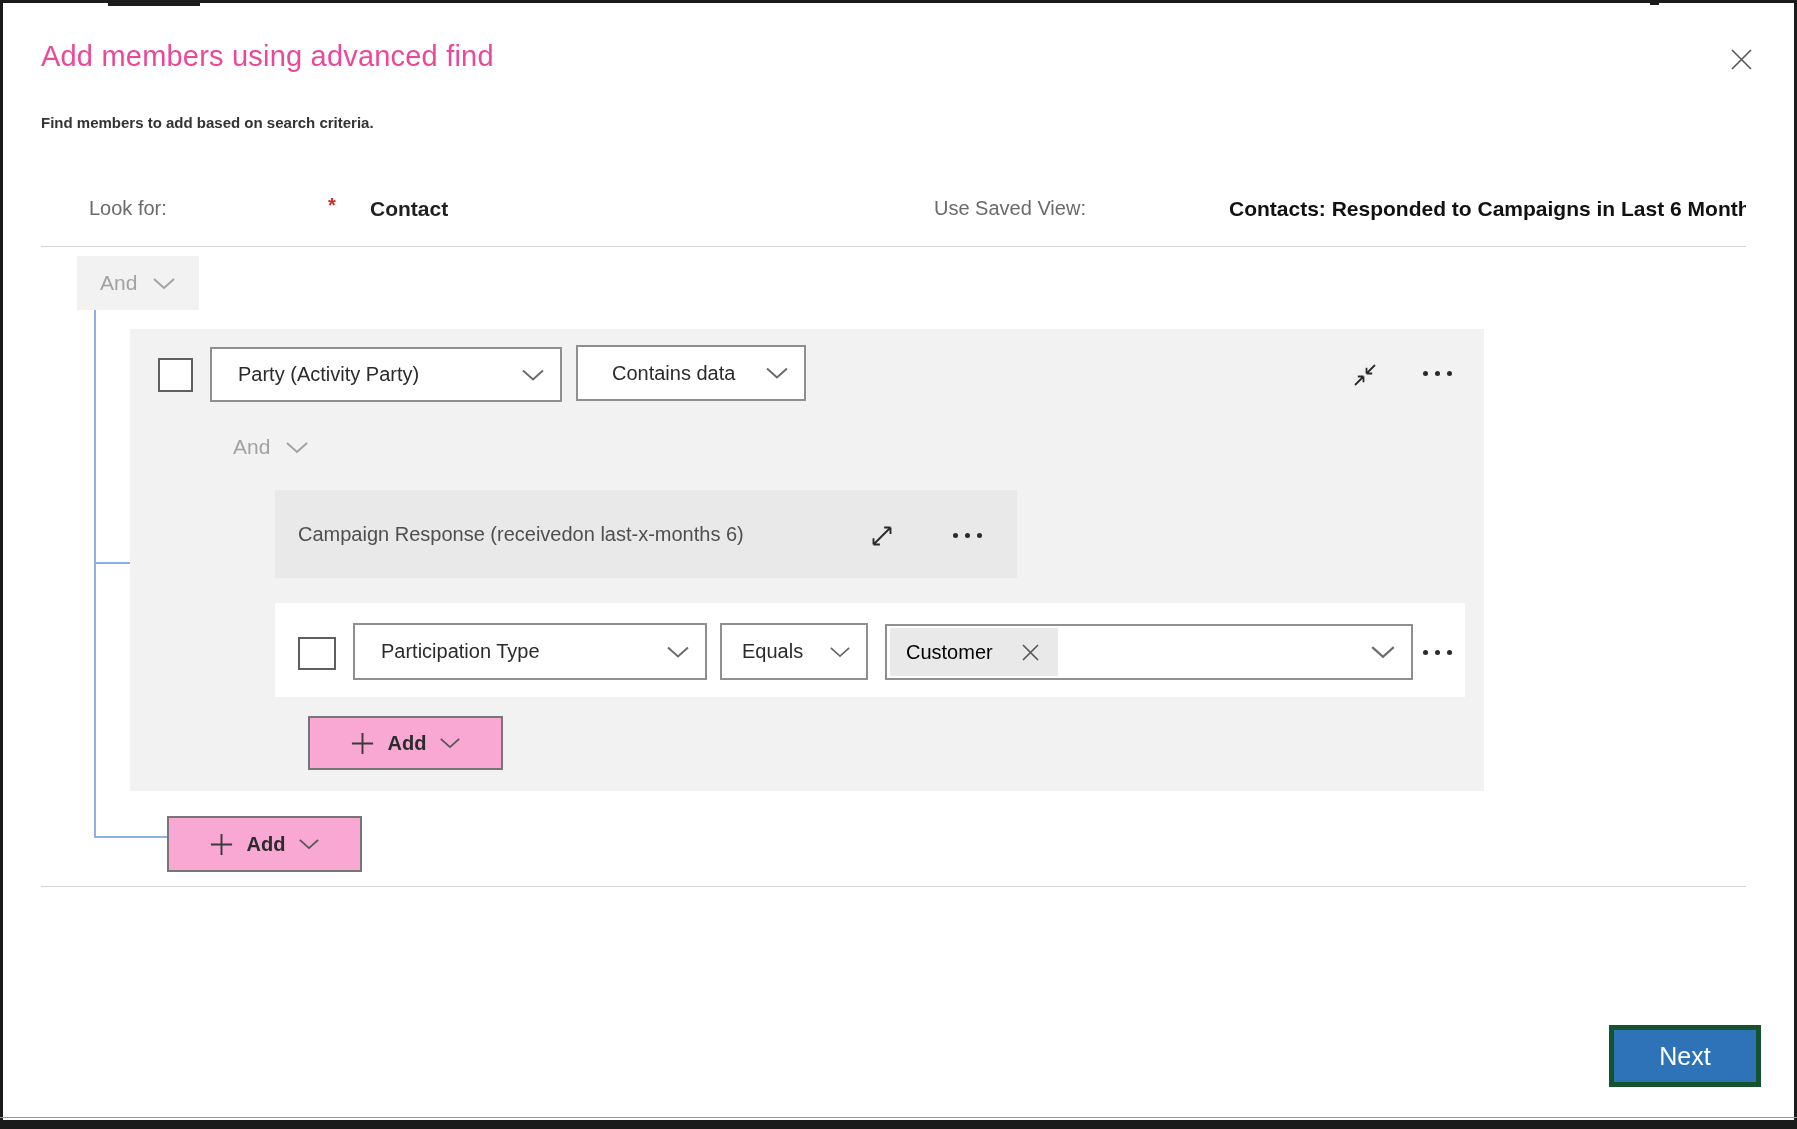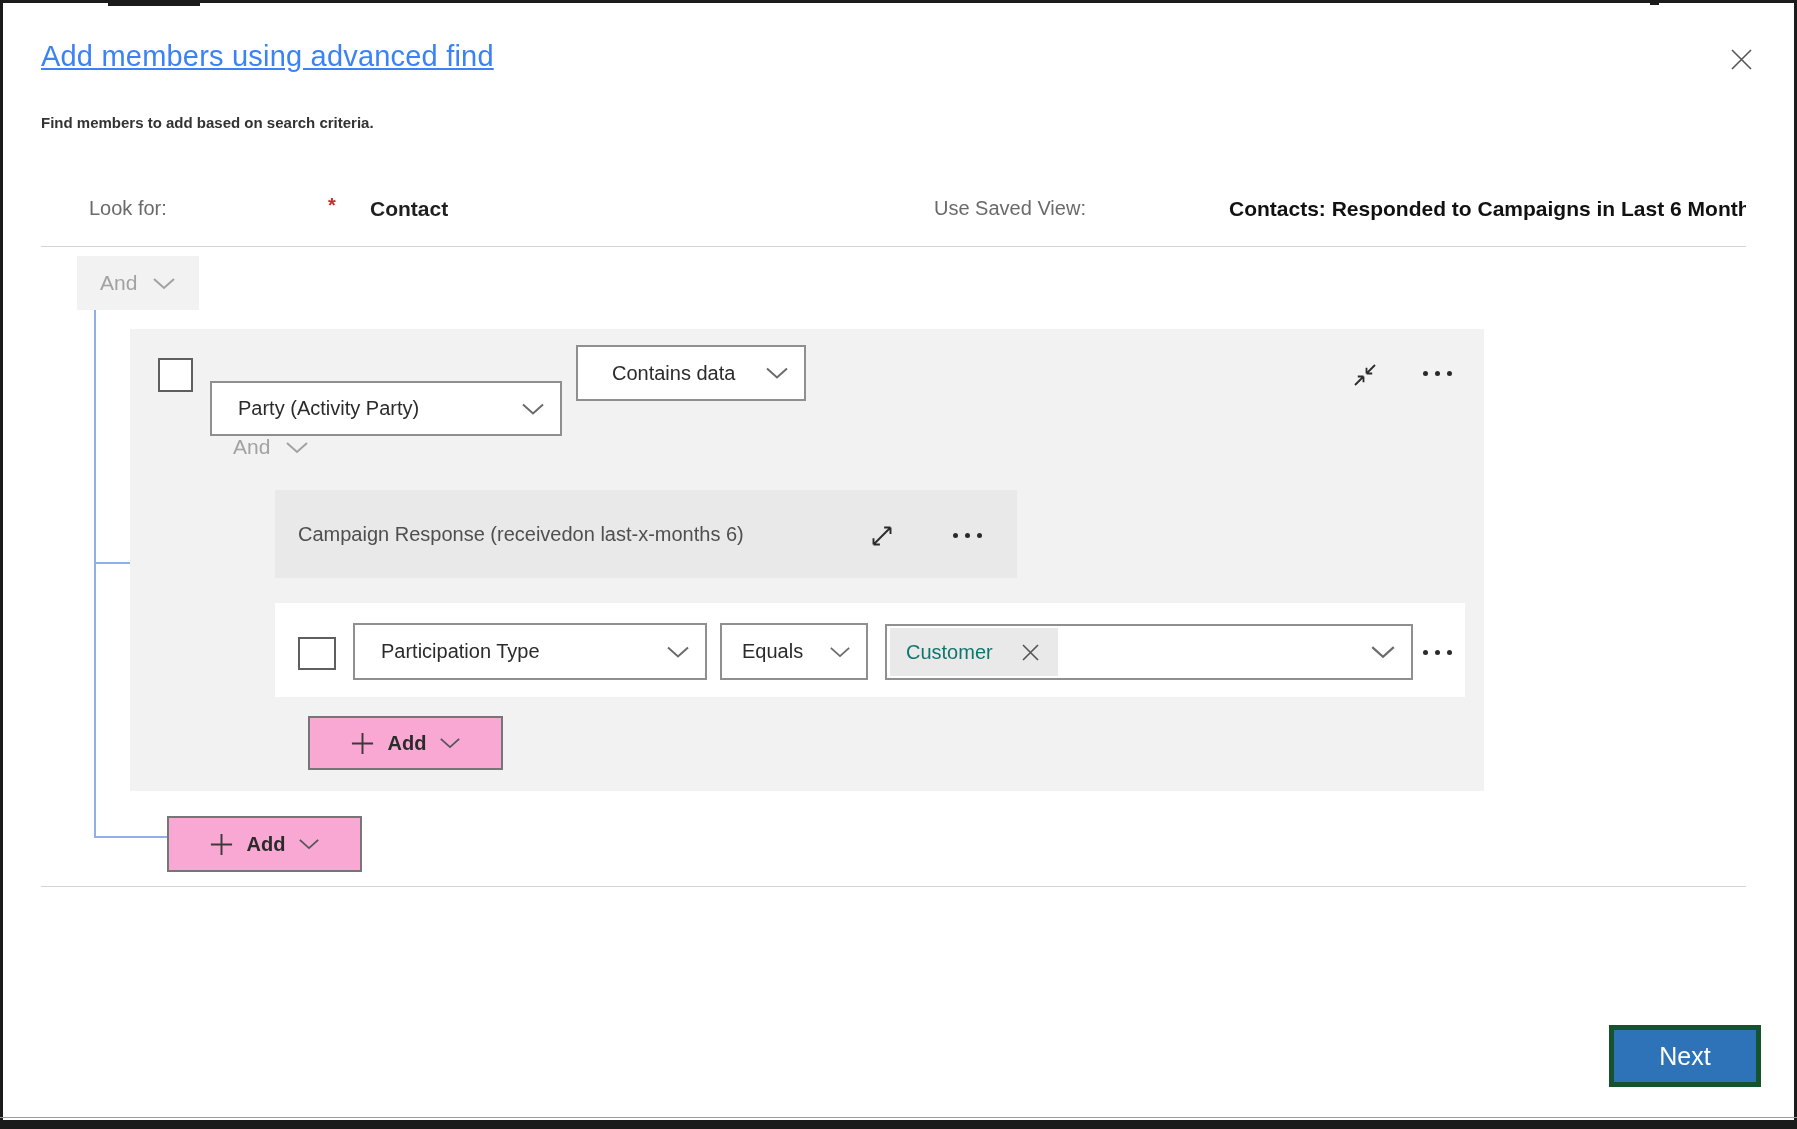--- a/index.html
+++ b/index.html
@@ -8,21 +8,21 @@
     font-family:"Liberation Sans","DejaVu Sans",sans-serif;
     background:#ffffff; position:relative; overflow:hidden;
     -webkit-font-smoothing:antialiased;
   }
   #stage { position:absolute; inset:0; width:1797px; height:1129px; background:#fff; }
 
   
   .win-edge { position:absolute; background:#1b1b1b; }
 
   
-  .dlg-title { position:absolute; left:41px; top:40px; font-size:29px; font-weight:400; color:#3b82f6; letter-spacing:.2px;text-decoration:underline; }
+  .dlg-title { position:absolute; left:41px; top:40px; font-size:29px; font-weight:400; color:#ec4899; letter-spacing:.2px; }
   .dlg-sub   { position:absolute; left:41px; top:114px; font-size:15px; font-weight:700; color:#333;text-align:center; }
   .close-btn { position:absolute; left:1722px; top:40px; width:38px; height:38px; display:flex; align-items:center; justify-content:center; cursor:pointer; background:transparent; border:none; }
 
   .lbl-gray { font-size:20px; color:#6a6a6a; }
   .look-for-lbl { position:absolute; left:89px; top:197px; }
   .req-star { position:absolute; left:328px; top:194px; color:#cc2a2a; font-size:20px; font-weight:700; }
   .look-for-val { position:absolute; left:370px; top:197px; font-size:21px; font-weight:700; color:#1f1f1f; cursor:pointer; }
   .saved-view-lbl { position:absolute; left:934px; top:197px; }
   .saved-view-val { position:absolute; left:1229px; top:197px; width:517px; font-size:21px; font-weight:700; color:#111;
                     white-space:nowrap; overflow:hidden; cursor:pointer; }
@@ -56,21 +56,21 @@
 
   
   .related-row { position:absolute; left:275px; top:490px; width:742px; height:88px; background:#e9e9e9; display:flex; align-items:center; }
   .related-row .rel-txt { font-size:20px; color:#4f4f4f; padding-left:23px; white-space:nowrap; }
 
   
   .cond-row { position:absolute; left:275px; top:603px; width:1190px; height:94px; background:#ffffff; }
 
   .combo { position:absolute; left:610px; top:21px; width:528px; height:56px; background:#fff; border:2px solid #8f8f8f; display:flex; align-items:center; cursor:text; }
   .value-tag { display:flex; align-items:center; margin-left:3px; height:48px; background:#e9e9e9; padding:0 18px 0 16px; gap:28px; }
-  .value-tag .tag-txt { font-size:20px; color:#0f766e; }
+  .value-tag .tag-txt { font-size:20px; color:#000000; }
   .combo .combo-chev { position:absolute; right:15px; top:50%; transform:translateY(-50%); display:flex; cursor:pointer; }
 
   
   .add-btn { position:absolute; background:#f9a8d4; border:2px solid #767676; display:flex; align-items:center; justify-content:center; gap:13px; cursor:pointer; }
   .add-btn .add-txt { font-size:20px; font-weight:700; color:#2b2b2b; }
   .add-inner { left:308px; top:716px; width:195px; height:54px; }
   .add-outer { left:167px; top:816px; width:195px; height:56px; }
 
   
   .next-btn { position:absolute; left:1609px; top:1025px; width:152px; height:62px; background:#2e73b8; border:5px solid #14532d;
@@ -122,21 +122,21 @@
       <svg width="24" height="13" viewBox="0 0 24 13">
           <path d="M2 2 L12 11 L22 2" stroke="#a2a2a2" stroke-width="2" fill="none"></path>
         </svg>
     </span>
   </div>
 
   <div class="group-panel"></div>
 
   <div class="chk" style="left:158px;top:358px;"></div>
 
-  <div class="sel" style="left:210px;top:347px;width:352px;height:55px;margin-top:34px;">
+  <div class="sel" style="left:210px;top:347px;width:352px;height:55px;">
     <span class="sel-txt">Party (Activity Party)</span>
     <span class="sel-chev">
       <svg width="24" height="13" viewBox="0 0 24 13">
           <path d="M2 2 L12 11 L22 2" stroke="#6b6b6b" stroke-width="2" fill="none"></path>
         </svg>
     </span>
   </div>
 
   <div class="sel" style="left:576px;top:345px;width:230px;height:56px;padding-left:34px;">
     <span class="sel-txt">Contains data</span>

